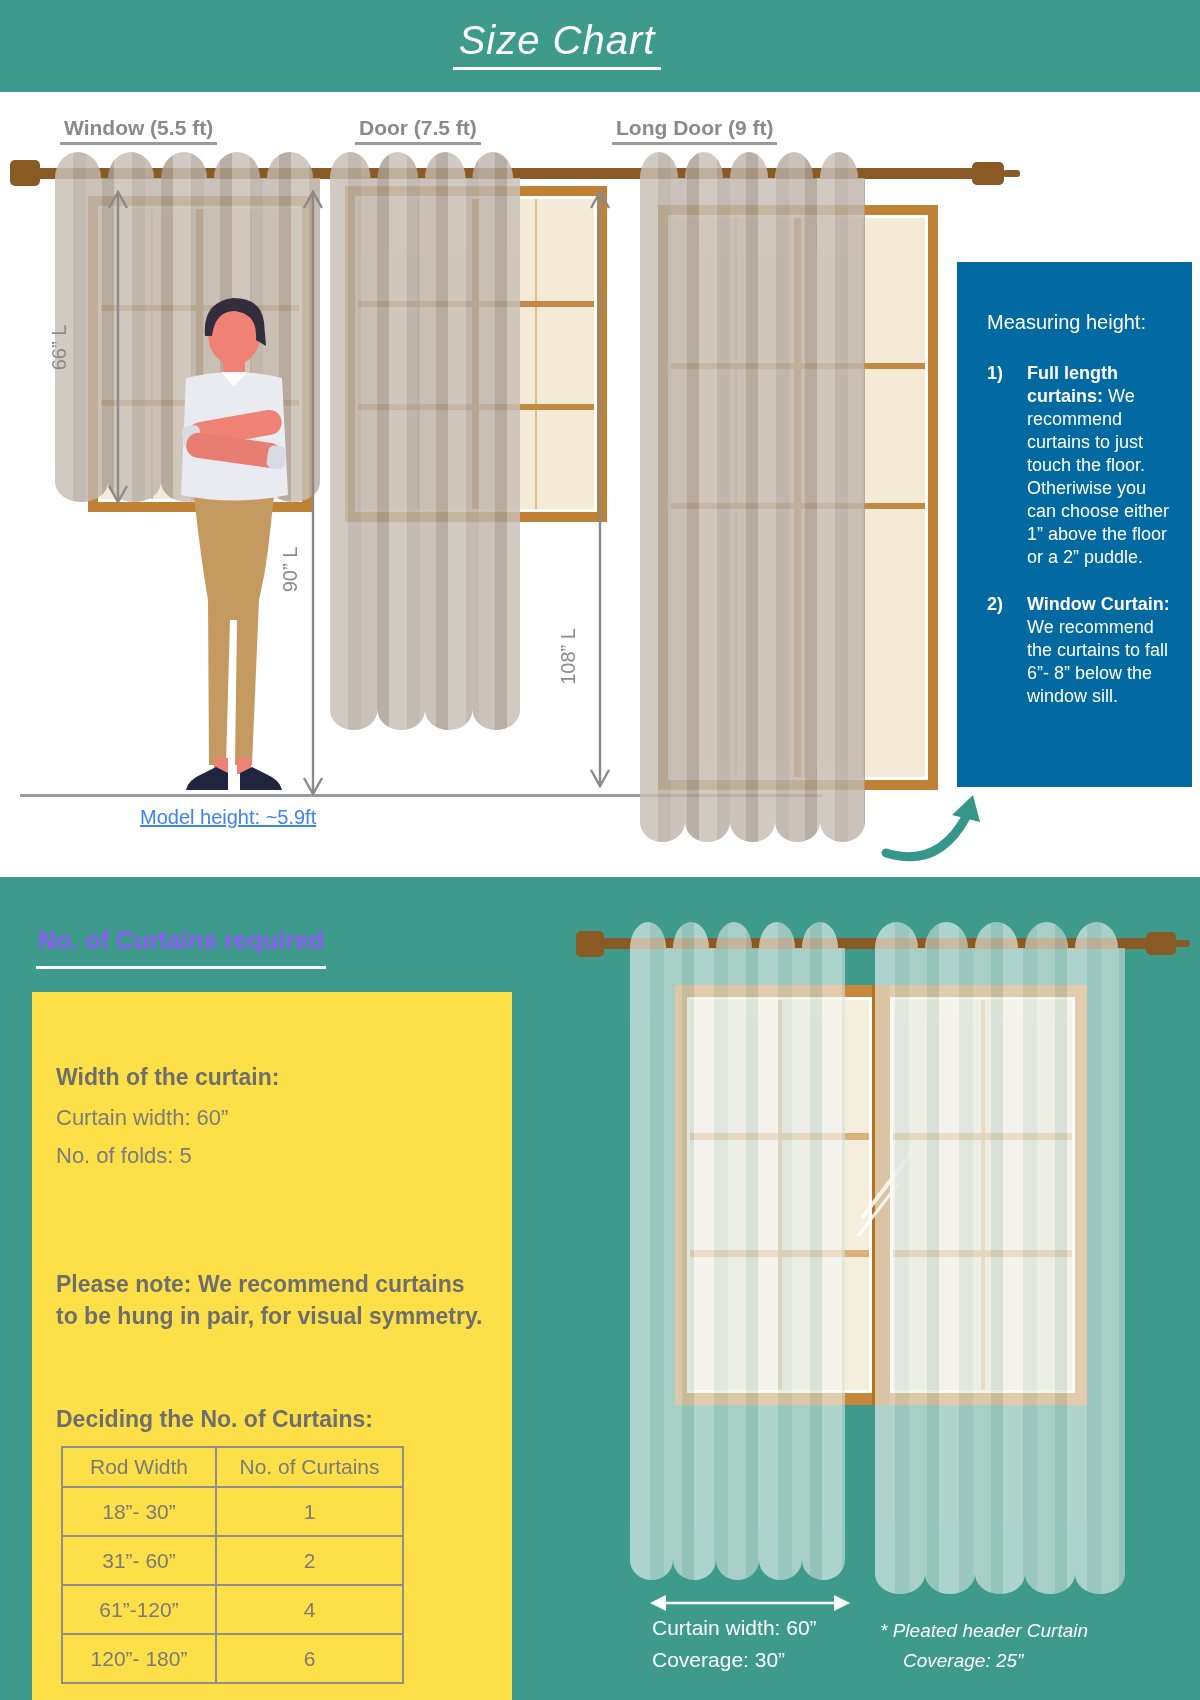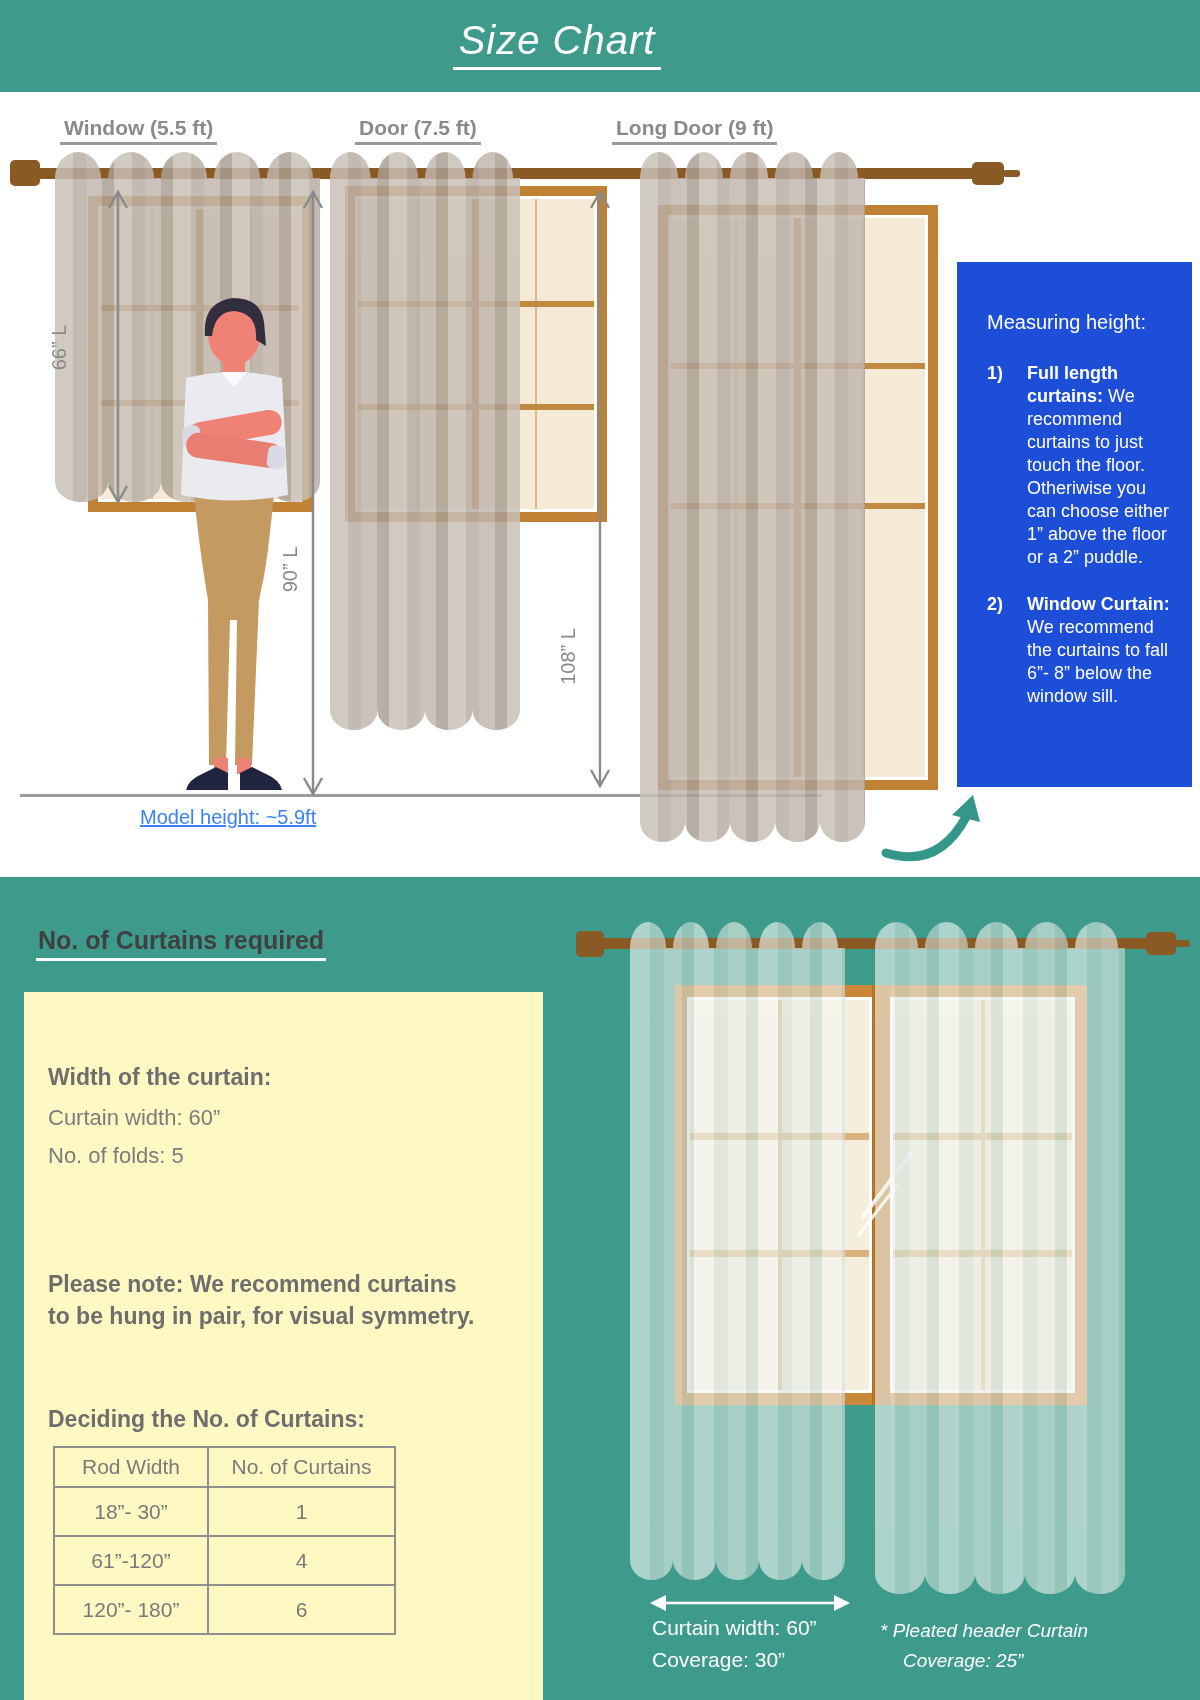--- a/index.html
+++ b/index.html
@@ -33,35 +33,35 @@
   .curtain{z-index:3;}
   .meas-arrow{z-index:4;}
   .vlabel{z-index:4;color:#8a8a8a;font-size:20px;white-space:nowrap;
        transform:rotate(-90deg);text-align:center;}
   #floor-line{left:20px;top:794px;width:802px;height:3px;background:#9b9b9b;z-index:2;}
   #model-height{left:140px;top:806px;font-size:20px;color:#3b82f6;z-index:4;text-decoration:underline;}
   #man{left:158px;top:290px;z-index:4;}
   #curve-arrow{left:878px;top:793px;z-index:4;}
 
   
-  #measure-box{left:957px;top:262px;width:235px;height:525px;background:#1d4ed8;
+  #measure-box{left:957px;top:262px;width:235px;height:525px;background:#0369a1;
        color:#fff;z-index:5;box-sizing:border-box;padding:48px 16px 0 30px;
        font-size:18px;line-height:1.28;}
   #measure-box .mb-title{margin-bottom:26px;font-size:20px;}
   .mb-item{position:relative;padding-left:40px;margin-bottom:24px;}
   .mb-item .mb-num{position:absolute;left:0;top:0;font-weight:bold;}
   .mb-item .mb-bold{font-weight:bold;}
   .mb-item.block-text .mb-text{display:block;}
 
   
   #bottom-band{left:0;top:877px;width:1200px;height:823px;background:#3E9B8C;z-index:0;}
   #sec2-heading{left:36px;top:926px;z-index:6;}
-  #sec2-heading span{display:inline-block;color:#404040;font-size:25px;font-weight:bold;
-       border-bottom:3px solid #fff;padding:0 2px 3px 2px;}
-  #info-box{left:24px;top:992px;width:519px;height:708px;background:#fef9c3;z-index:5;}
+  #sec2-heading span{display:inline-block;color:#8b5cf6;font-size:25px;font-weight:bold;
+       border-bottom:3px solid #fff;padding:0 2px 11px 2px;}
+  #info-box{left:32px;top:992px;width:480px;height:708px;background:#fde047;z-index:5;}
   .ib{position:absolute;color:#7c7c7c;}
   .ib.bold{color:#6e6e6e;font-weight:bold;}
   #ib-width-title{left:24px;top:72px;font-size:23px;}
   #ib-line0{left:24px;top:113px;font-size:22px;}
   #ib-line1{left:24px;top:151px;font-size:22px;}
   #ib-line2{left:24px;top:189px;font-size:22px;}
   #ib-note{left:24px;top:276px;width:430px;font-size:23px;line-height:1.4;}
   #ib-deciding{left:24px;top:402px;font-size:23px;margin-top:12px;}
   #rod-table{position:absolute;left:29px;top:454px;border-collapse:collapse;
        color:#7a7a7a;font-size:21px;}
@@ -282,20 +282,24 @@
     <tbody>
         <tr>
       <th>Rod Width</th>
       <th>No. of Curtains</th>
     </tr>
     <tr>
           <td>18”- 30”</td>
           <td>1</td>
         </tr>
     <tr>
+          <td>31”- 60”</td>
+          <td>2</td>
+        </tr>
+    <tr>
           <td>61”-120”</td>
           <td>4</td>
         </tr>
     <tr>
           <td>120”- 180”</td>
           <td>6</td>
         </tr>
   </tbody>
     </table>
 </div>

